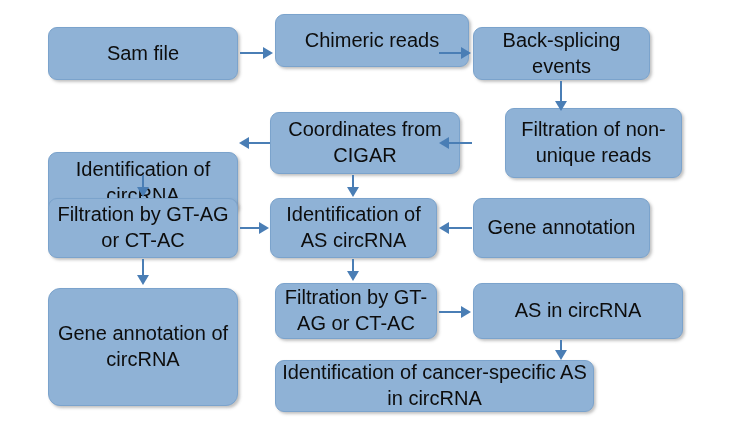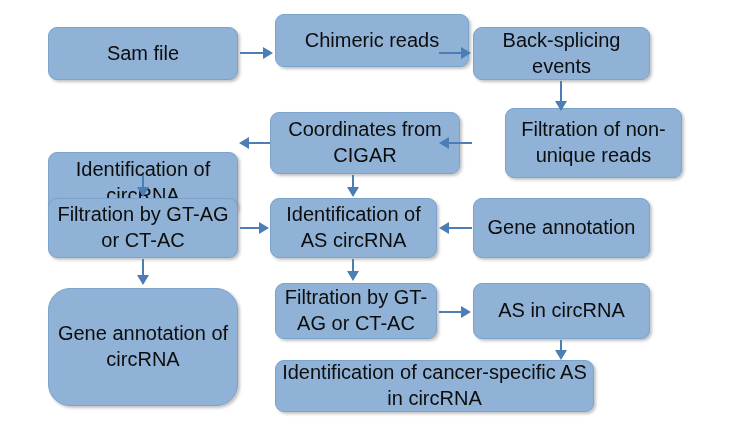--- a/index.html
+++ b/index.html
@@ -25,21 +25,21 @@
     align-items: center;
     justify-content: center;
     text-align: center;
     color: #0d0d0d;
     font-size: 20px;
     line-height: 1.28;
     padding: 2px 6px;
     box-shadow: 2px 2px 3px rgba(120,120,120,0.45);
   }
   .node.big {
-    border-radius: 22px;
+    border-radius: 12px;
   }
   .node-label {
     display: block;
     width: 100%;
   }
   
   .edge {
     position: absolute;
     background: #4A7EB5;
   }
@@ -112,21 +112,21 @@
   </div>
 
   <div class="node big" style="left:48px; top:288px; width:190px; height:118px;">
     <span class="node-label">Gene annotation of circRNA</span>
   </div>
 
   <div class="node" style="left:275px; top:283px; width:162px; height:56px;">
     <span class="node-label">Filtration by GT-AG or CT-AC</span>
   </div>
 
-  <div class="node" style="left:473px; top:283px; width:177px; height:56px;">
+  <div class="node" style="left:473px; top:283px; width:210px; height:56px;">
     <span class="node-label">AS in circRNA</span>
   </div>
 
   <div class="node" style="left:275px; top:360px; width:319px; height:52px;">
     <span class="node-label">Identification of cancer-specific AS in circRNA</span>
   </div>
 
   <div class="edge h" style="left:240px; top:52px; width:25px;"></div>
   <div class="arrowhead right" style="left:263px; top:47px;"></div>
 

